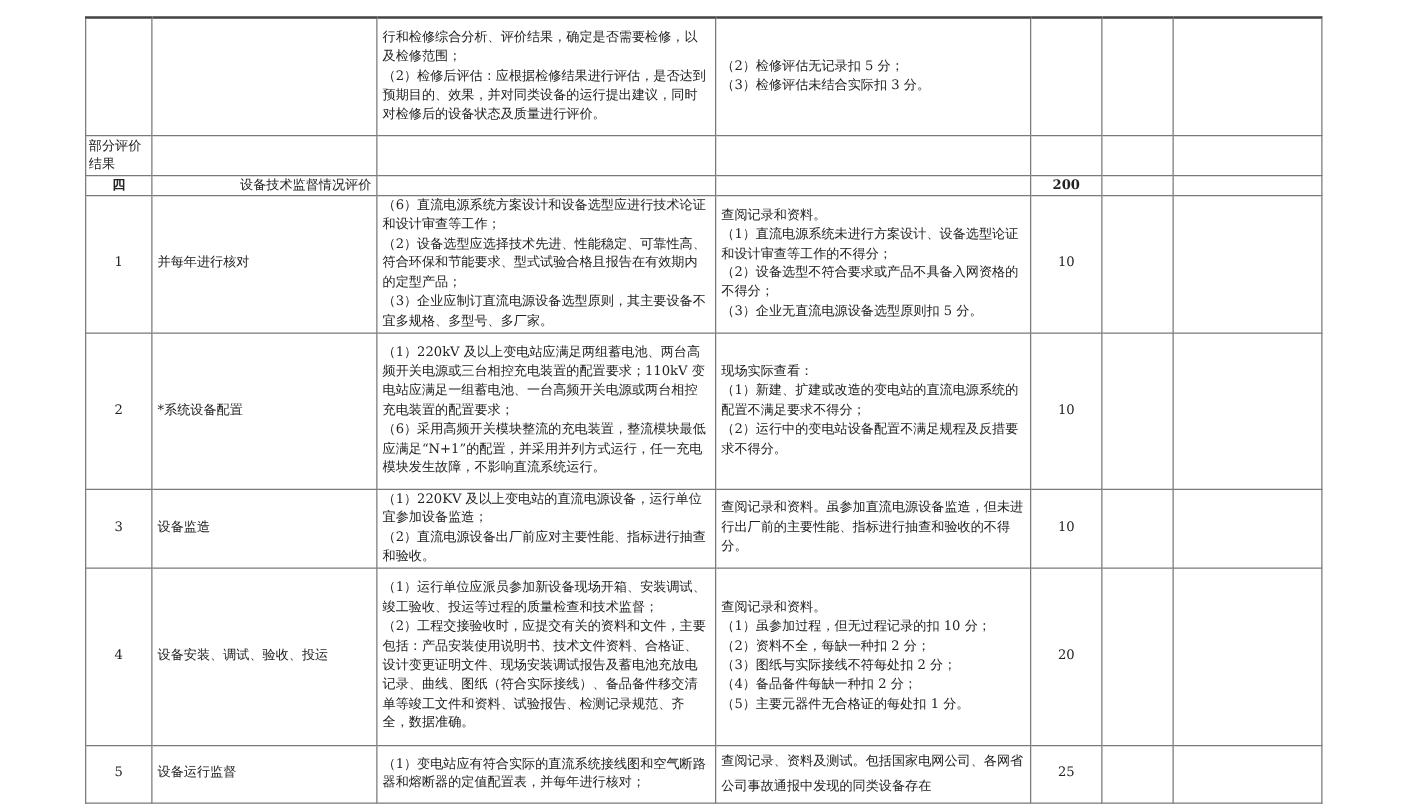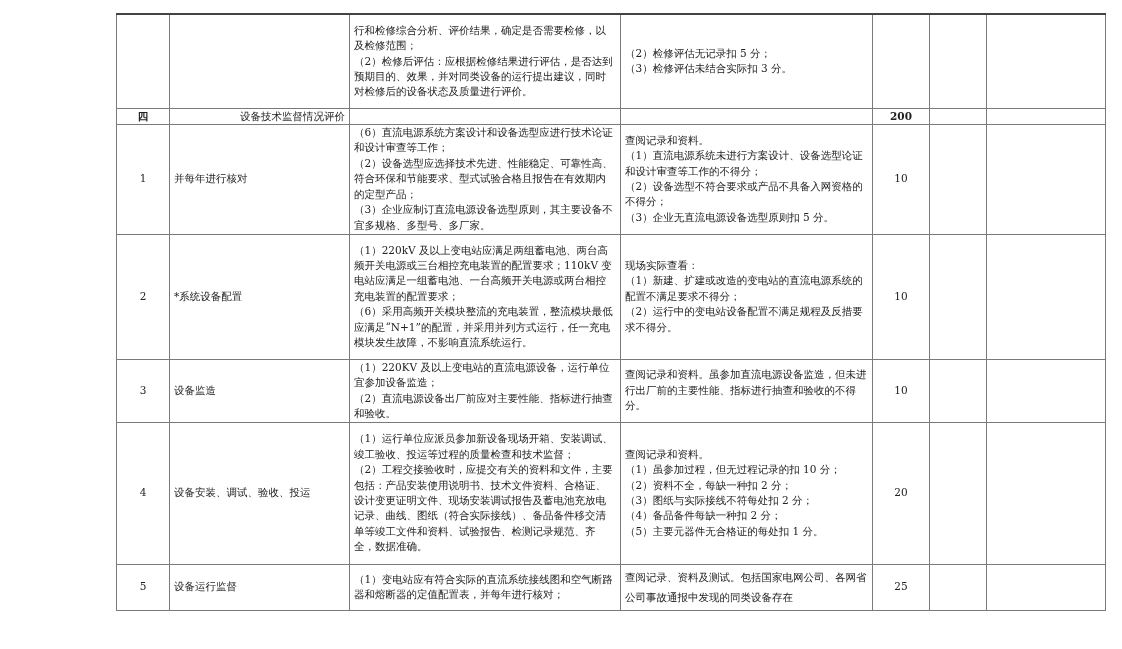--- a/index.html
+++ b/index.html
@@ -1,19 +1,19 @@
 <!DOCTYPE html>
 <html><head>
 <meta charset="utf-8">
 <style>
   html, body { margin: 0; padding: 0; background: #ffffff; }
   body { width: 1122px; height: 649px; position: relative; overflow: hidden;
          font-family: "DejaVu Serif", "Liberation Serif", serif; color: #222; }
   table.sheet { position: absolute; left: 68px; top: 13px; border-collapse: collapse;
-                table-layout: fixed; width: 989px; margin-left: 48px; }
+                table-layout: fixed; width: 989px; }
   table.sheet td { border: 1.5px solid #7a7a7a; padding: 0 4px; vertical-align: middle;
                    font-size: 10.5px; line-height: 15.4px; overflow: hidden; }
   table.sheet tr.hdr-top td { border-top: 2px solid #444; }
   td.center { text-align: center; }
   td.num { text-align: center; }
   td.bold { font-weight: bold; }
   td.top { vertical-align: top; }
   .line { display: block; white-space: normal; }
   .label-cell { padding-left: 6px; }
   .sec-no { font-weight: bold; font-size: 11px; }
@@ -43,20 +43,29 @@
     </td>
     <td class="top">
       <span class="line">（2）检修评估无记录扣 5 分；</span>
       <span class="line">（3）检修评估未结合实际扣 3 分。</span>
     </td>
     <td></td>
     <td></td>
     <td></td>
   </tr>
 
+  <tr style="height:32px">
+    <td style="padding:0 2px; line-height:14px;">部分评价结果</td>
+    <td></td>
+    <td></td>
+    <td></td>
+    <td></td>
+    <td></td>
+    <td></td>
+  </tr>
 
   <tr style="height:16px">
     <td class="center sec-no" style="line-height:14px;">四</td>
     <td class="sec-title" style="line-height:14px;">设备技术监督情况评价</td>
     <td></td>
     <td></td>
     <td class="num bold" style="line-height:14px;">200</td>
     <td></td>
     <td></td>
   </tr>

